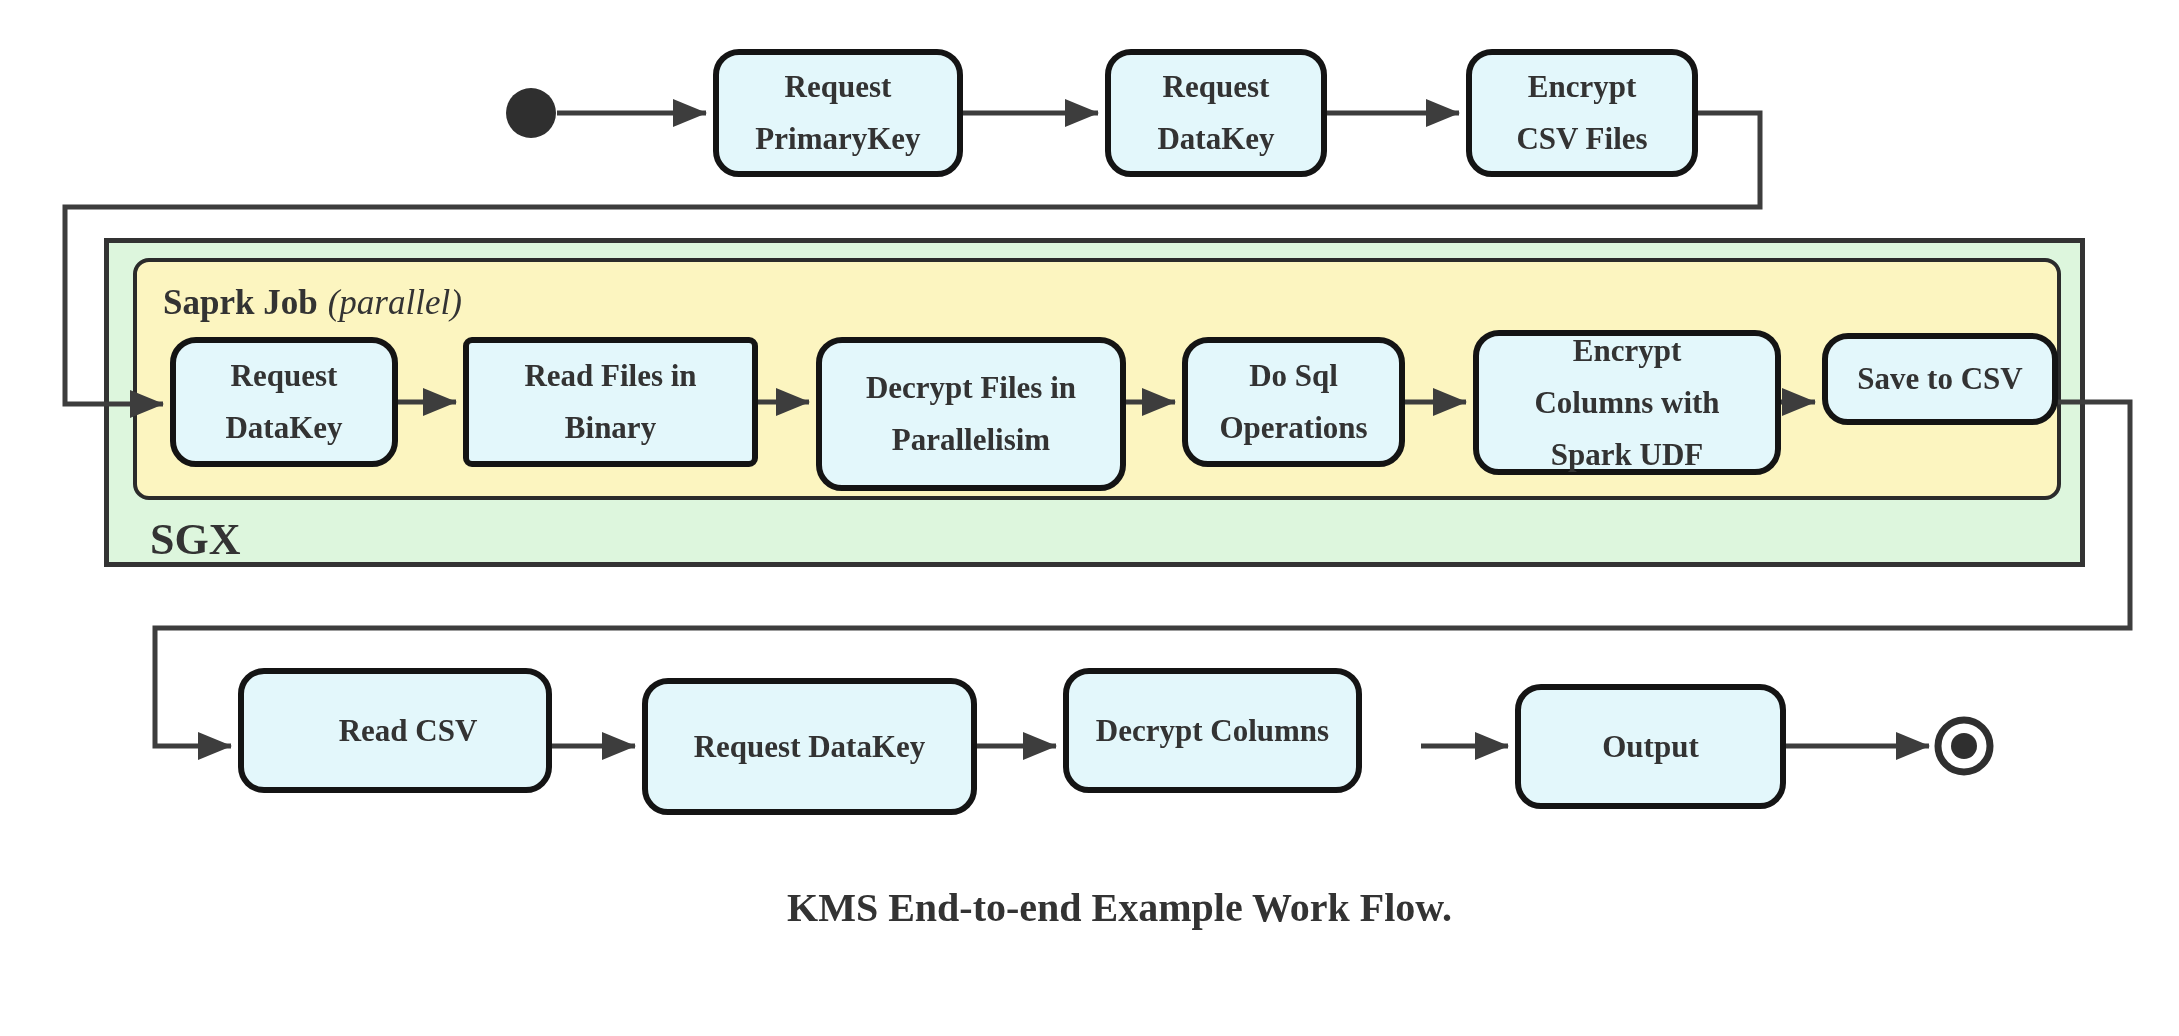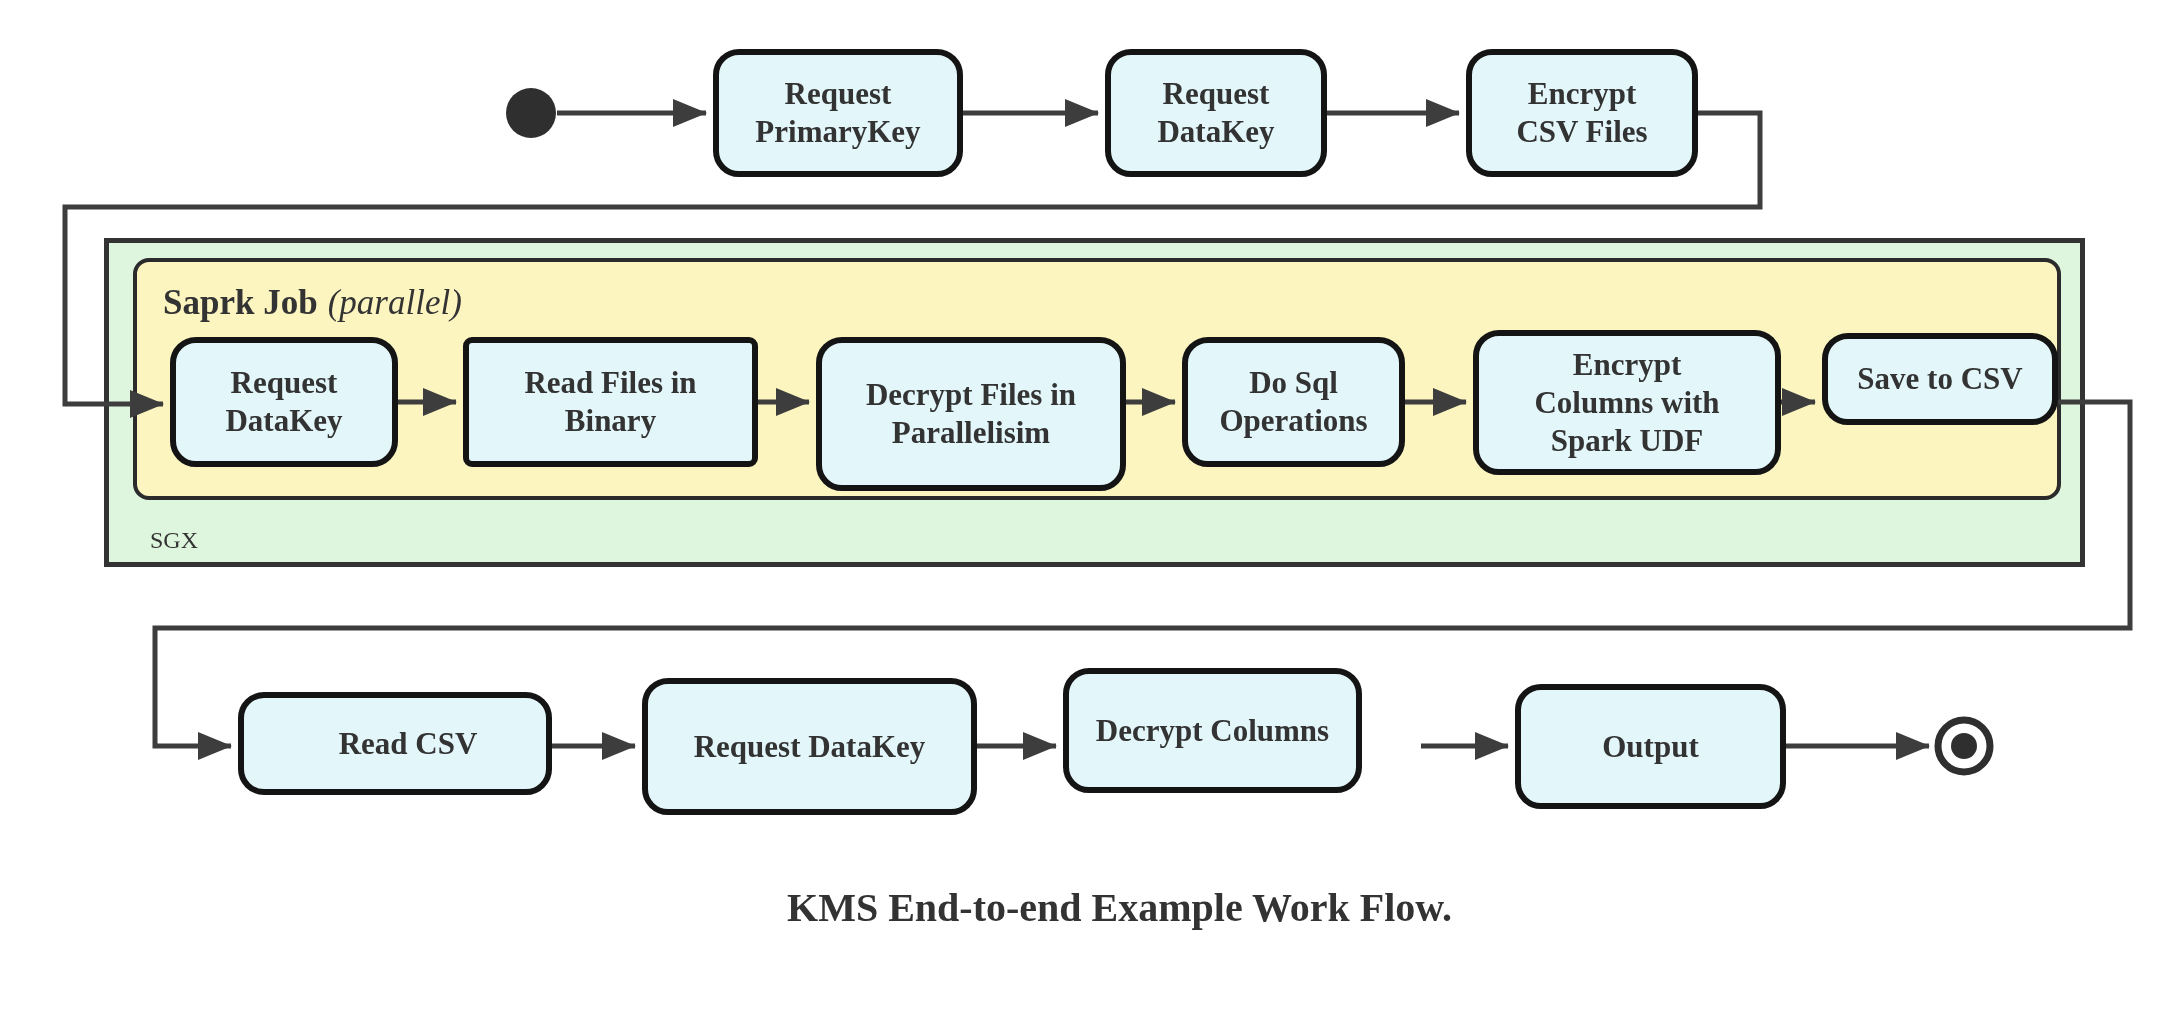--- a/index.html
+++ b/index.html
@@ -35,43 +35,43 @@
     border-radius:16px;
   }
   .spark-label{
     position:absolute;left:163px;top:281px;
     font-size:35px;line-height:44px;white-space:nowrap;
   }
   .spark-label .bold{font-weight:bold;}
   .spark-label .italic{font-style:italic;margin-left:10px;}
   .sgx-label{
     position:absolute;left:150px;top:518px;
-    font-size:24px;line-height:44px;font-weight:normal;
+    font-size:44px;line-height:44px;font-weight:bold;
   }
   
   .node{
     position:absolute;box-sizing:border-box;
     background:var(--node_fill);
     border:6px solid var(--node_border);
     border-radius:26px;
     display:flex;align-items:center;justify-content:center;
     text-align:center;
-    font-weight:bold;font-size:31px;line-height:38px;
+    font-weight:bold;font-size:31px;line-height:52px;
   }
   .node span{white-space:pre-line;}
   .na1{left:713px;top:49px;width:250px;height:128px;}
   .na2{left:1105px;top:49px;width:222px;height:128px;}
   .na3{left:1466px;top:49px;width:232px;height:128px;}
   .nb1{left:170px;top:337px;width:228px;height:130px;}
   .nb2{left:463px;top:337px;width:295px;height:130px;border-radius:9px;}
   .nb3{left:816px;top:337px;width:310px;height:154px;}
   .nb4{left:1182px;top:337px;width:223px;height:130px;}
   .nb5{left:1473px;top:330px;width:308px;height:145px;}
   .nb6{left:1822px;top:333px;width:236px;height:92px;}
-  .nc1{left:238px;top:692px;width:314px;height:103px;padding-left:26px;}
+  .nc1{left:238px;top:668px;width:314px;height:125px;padding-left:26px;}
   .nc2{left:642px;top:678px;width:335px;height:137px;}
   .nc3{left:1063px;top:668px;width:299px;height:125px;}
   .nc4{left:1515px;top:684px;width:271px;height:125px;}
   
   svg.overlay{
     position:absolute;left:0;top:0;width:2179px;height:1036px;
     pointer-events:none;
   }
   svg.overlay .edge{
     fill:none;stroke:var(--arrow);stroke-width:5px;stroke-linejoin:miter;

